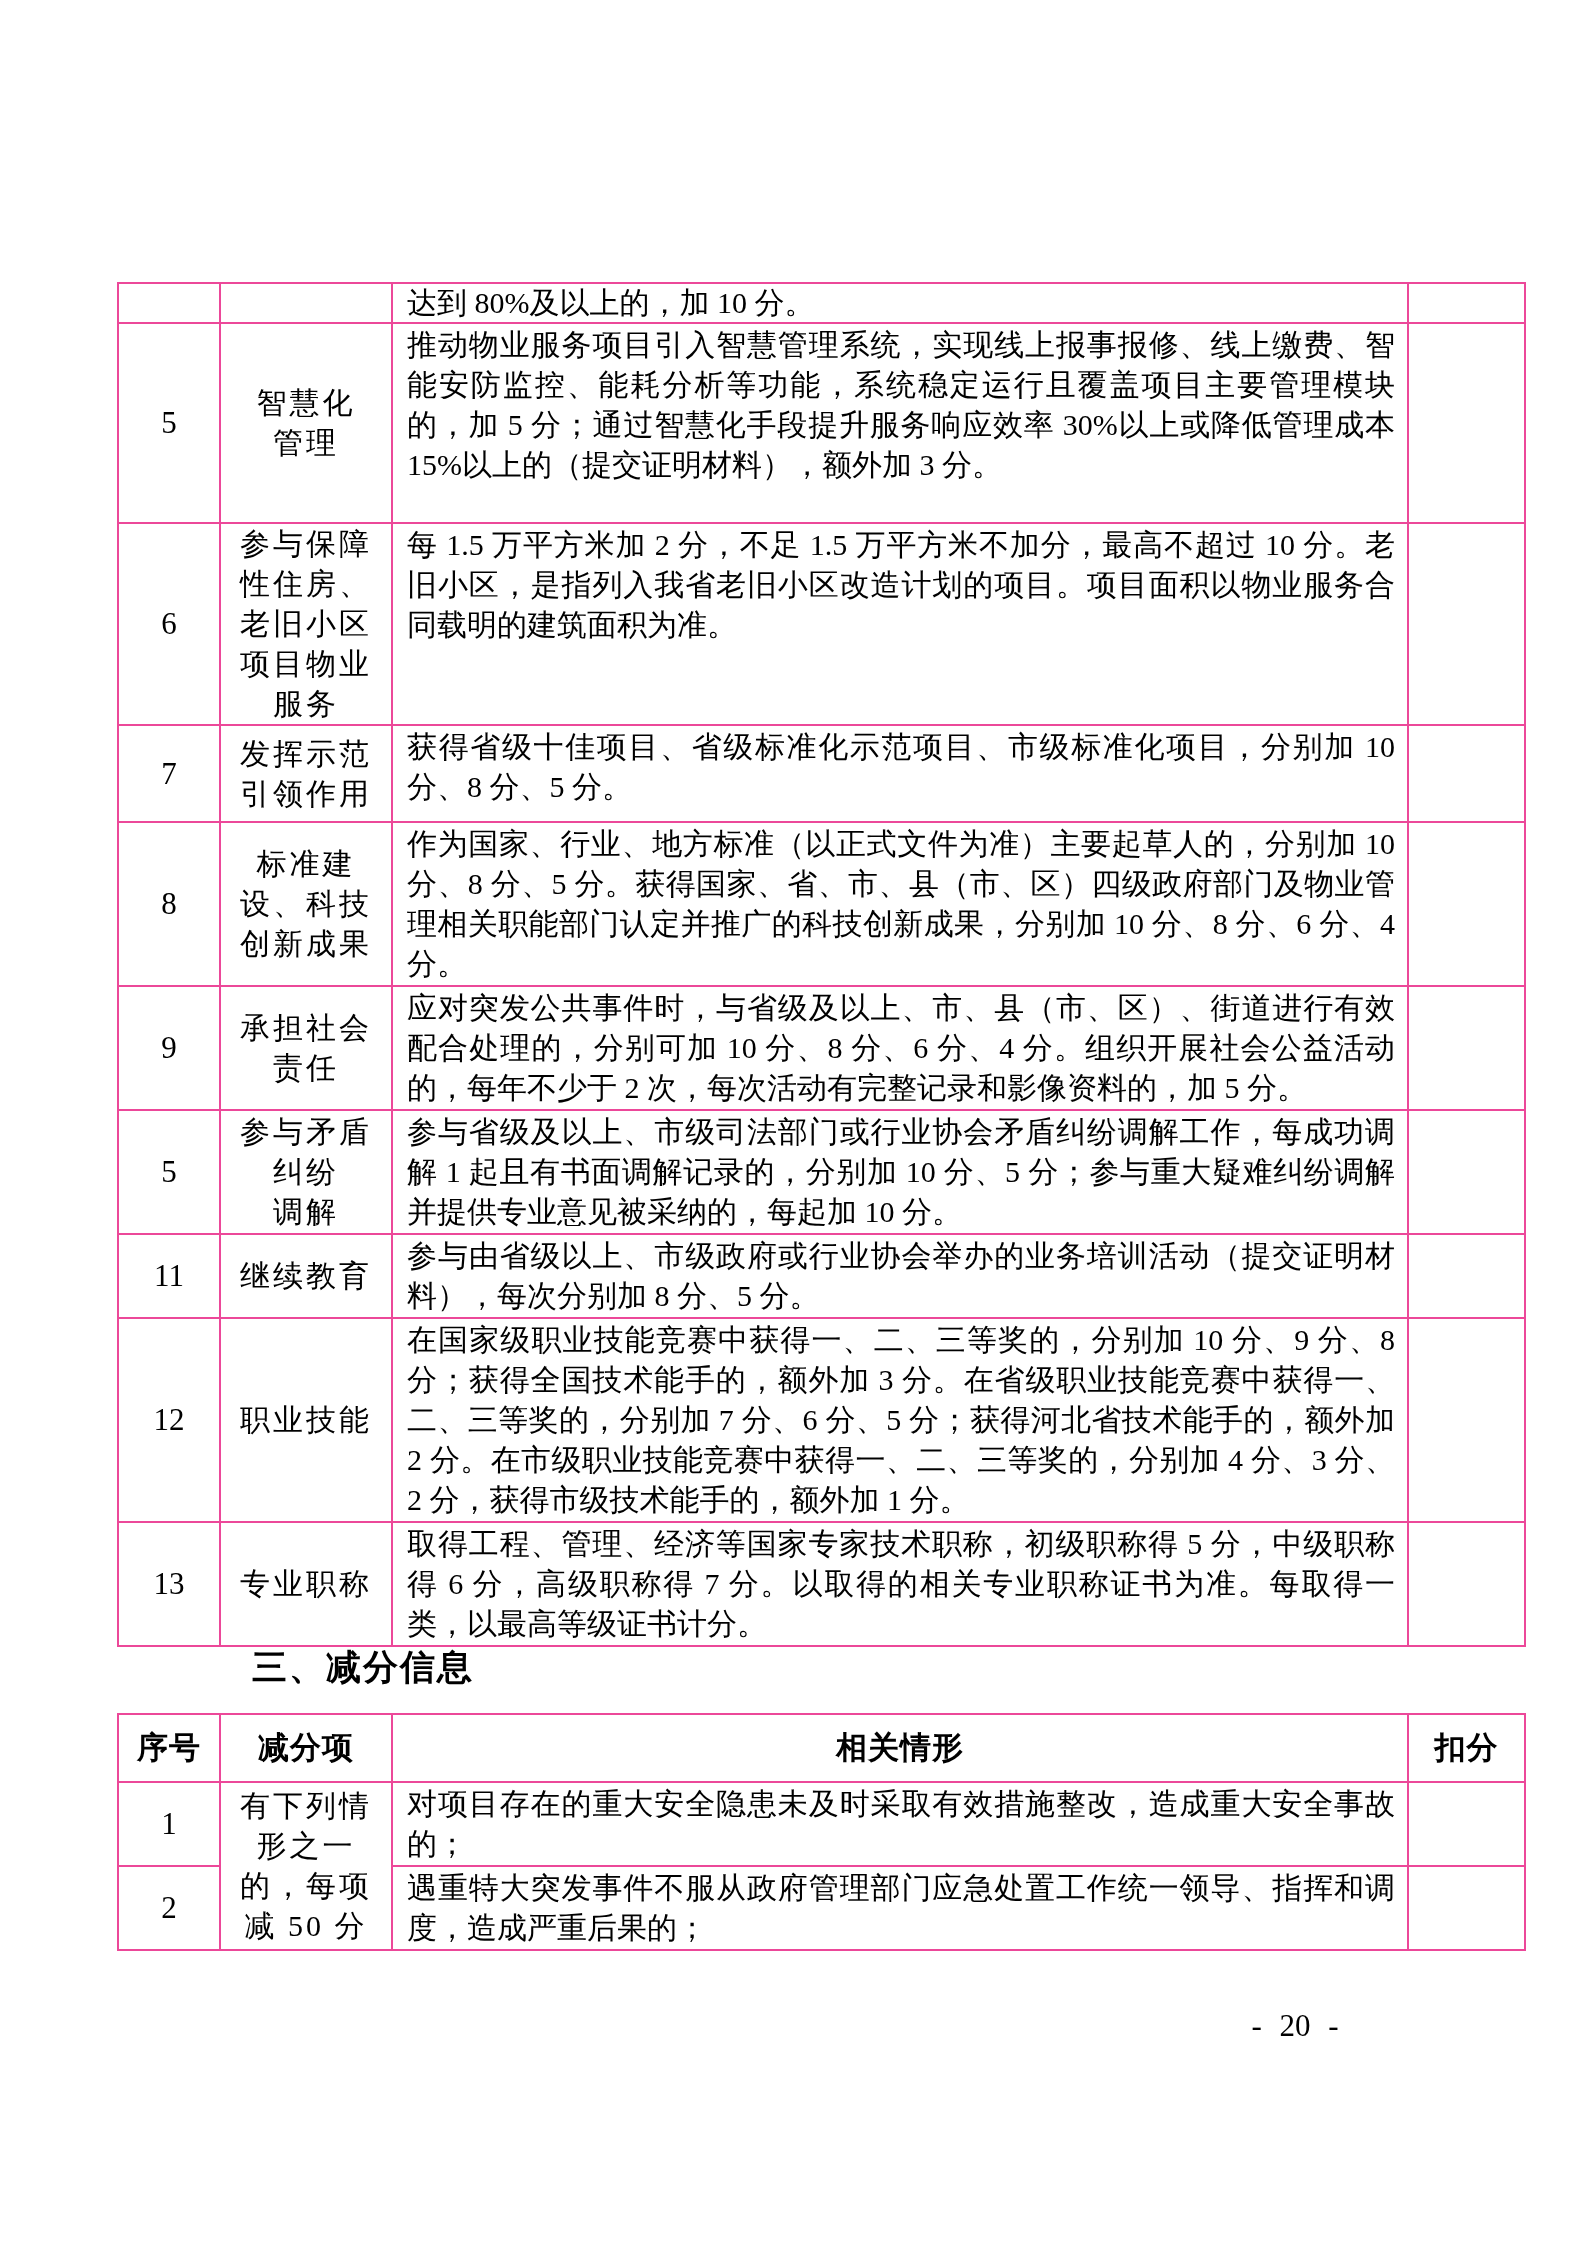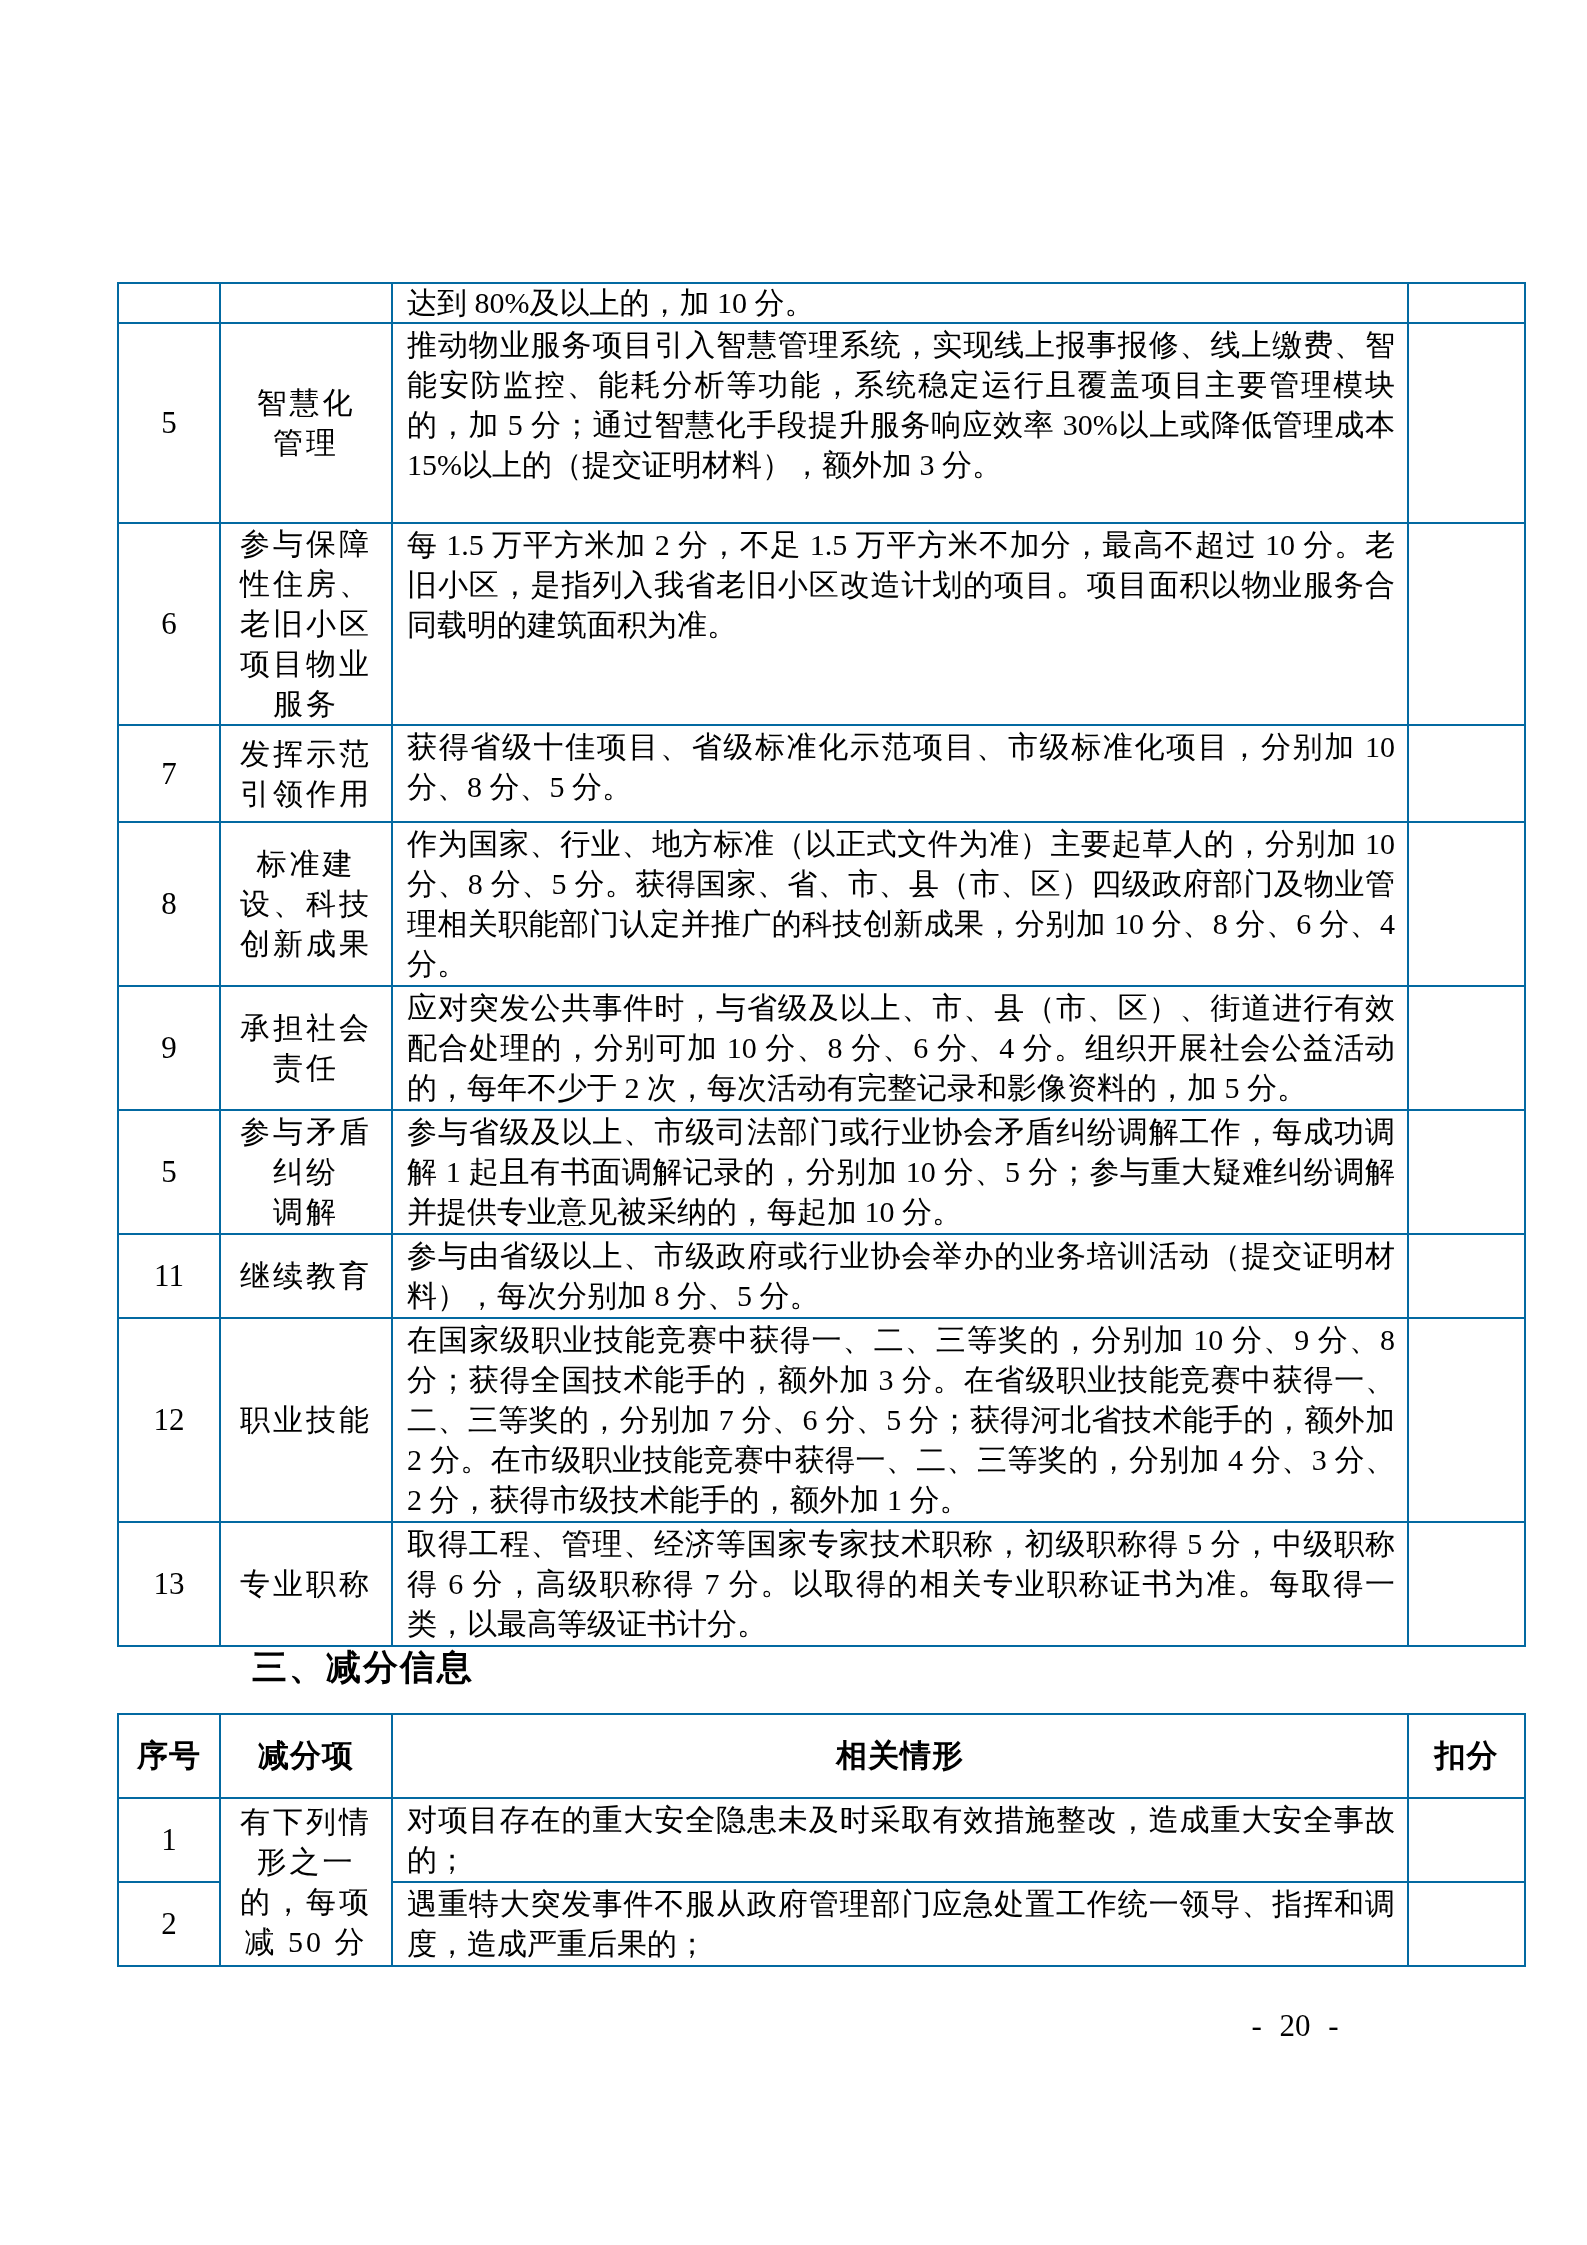--- a/index.html
+++ b/index.html
@@ -12,21 +12,21 @@
     color:#000;
     overflow:hidden;
   }
   table.doc-table {
     position:absolute;
     border-collapse:collapse;
     table-layout:fixed;
     width:1407px;
   }
   .doc-table td, .doc-table th {
-    border:2px solid #0369a1;
+    border:2px solid #ec4899;
     overflow:hidden;
   }
   .cell-num {
     text-align:center;
     vertical-align:middle;
     font-size:31px;
     line-height:36px;
   }
   .cell-label {
     text-align:center;
@@ -169,21 +169,21 @@
   <div class="section-heading">三、减分信息</div>
 
   <table class="doc-table" style="left:117px; top:1713px;">
     <colgroup>
       <col style="width:102px">
         <col style="width:172px">
         <col style="width:1016px">
         <col style="width:117px">
     </colgroup>
     <tbody>
-      <tr class="t2-header" style="height:84px">
+      <tr class="t2-header" style="height:68px">
         <th>序号</th>
         <th>减分项</th>
         <th>相关情形</th>
         <th>扣分</th>
       </tr>
       <tr style="height:78px">
         <td class="cell-num">1</td>
         <td class="cell-label" rowspan="2">有下列情
 形之一
 的，每项

